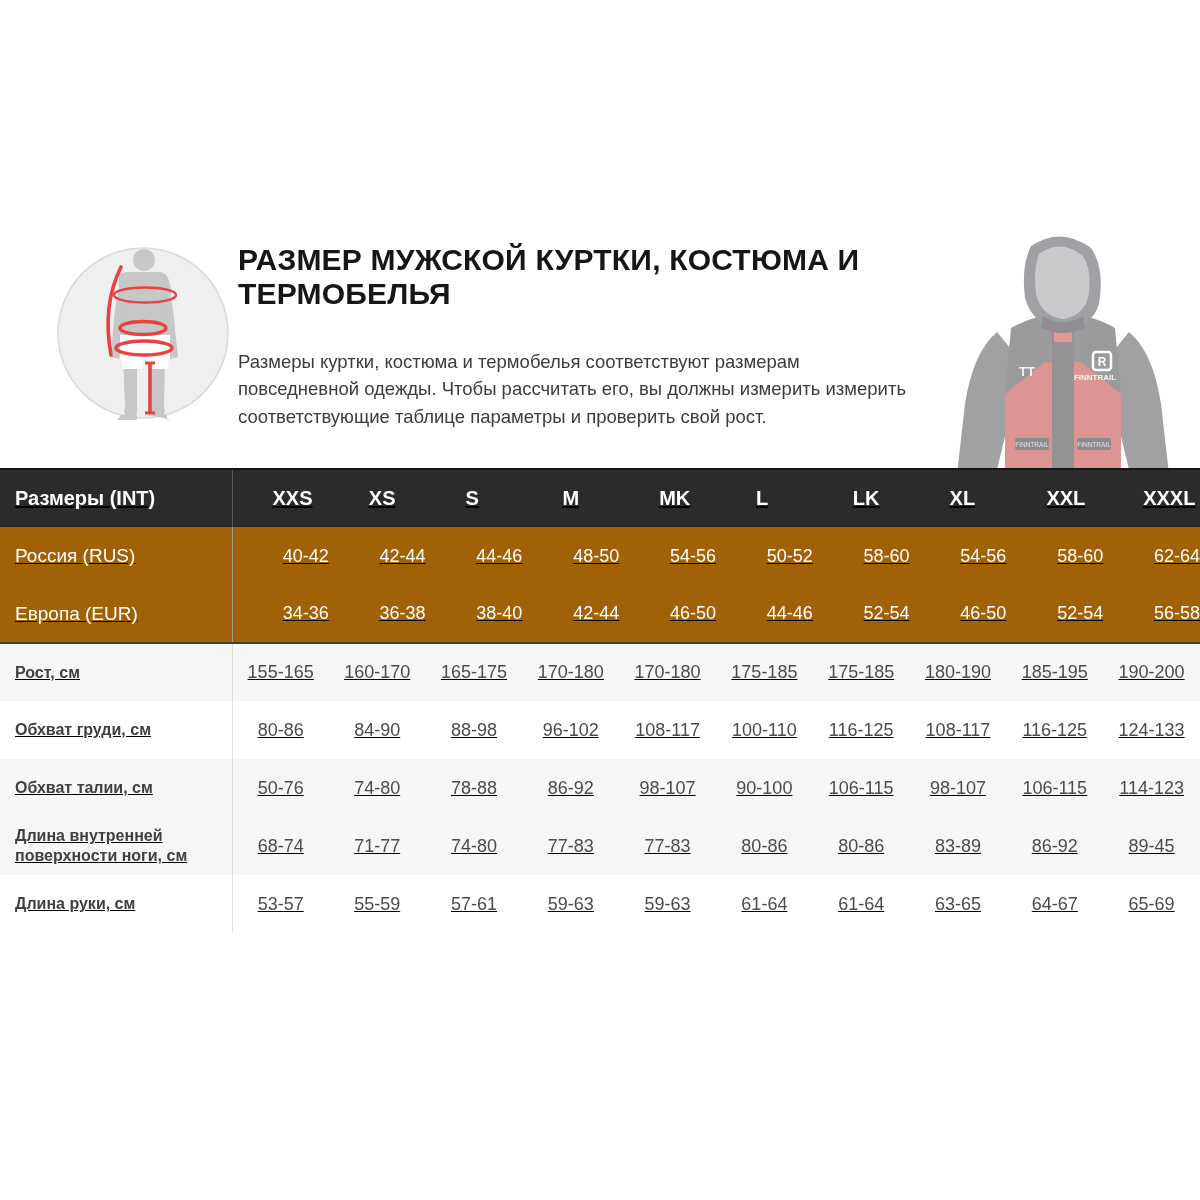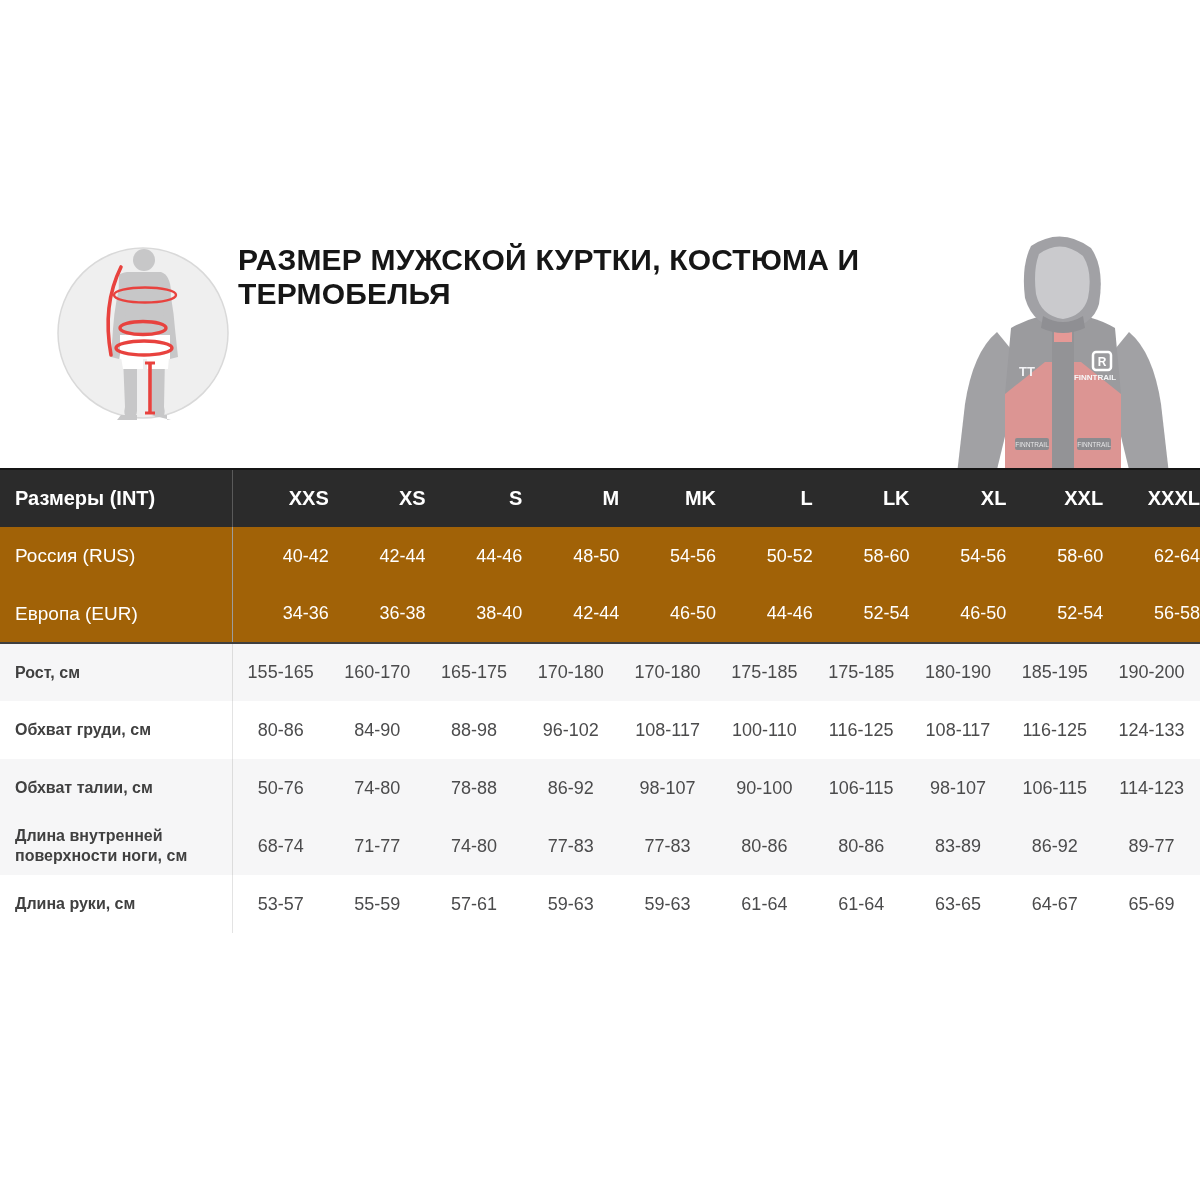--- a/index.html
+++ b/index.html
@@ -22,25 +22,26 @@
   .jacket-wrap{
     position:absolute;left:935px;top:224px;width:256px;height:244px;
     overflow:hidden;pointer-events:none;
   }
   .jacket-wrap svg{opacity:.55;}
   
   table.size-table{
     position:absolute;left:0;top:468px;width:1112px;
     border-collapse:collapse;table-layout:fixed;
     border-top:2px solid #151515;
+    text-decoration:underline;
   }
   table.size-table th,table.size-table td{padding:0;vertical-align:middle;}
   
   tr.row-head{height:58px;background:#2b2b2b;}
-  tr.row-head th{color:#ffffff;font-size:20px;font-weight:700;text-align:right;padding-left:40px;}
+  tr.row-head th{color:#ffffff;font-size:20px;font-weight:700;text-align:left;padding-left:40px;}
   tr.row-head th.corner{
     text-align:left;padding-left:15px;border-right:1px solid #5a5a5a;
   }
   
   tr.row-gray{height:58px;background:#a16207;}
   tr.row-gray th{
     color:#ffffff;font-size:19px;font-weight:400;text-align:left;
     padding-left:15px;border-right:1px solid #9c9c9c;
   }
   tr.row-gray td{color:#ffffff;font-size:18px;text-align:right;font-weight:400;}
@@ -86,20 +87,21 @@
       <ellipse cx="87" cy="109" rx="28" ry="7" stroke-width="3.4"></ellipse>
       <line x1="93" y1="124" x2="93" y2="174" stroke-width="3.6"></line>
       <line x1="88" y1="124" x2="98" y2="124" stroke-width="3"></line>
       <line x1="88" y1="174" x2="98" y2="174" stroke-width="3"></line>
     </g>
   </svg>
 </div>
 
 <div class="intro">
   <h1>РАЗМЕР МУЖСКОЙ КУРТКИ, КОСТЮМА И ТЕРМОБЕЛЬЯ</h1>
+  <p>Размеры куртки, костюма и термобелья соответствуют размерам повседневной одежды. Чтобы рассчитать его, вы должны измерить измерить соответствующие таблице параметры и проверить свой рост.</p>
 </div>
 
 <div class="jacket-wrap">
   <svg width="256" height="300" viewBox="0 0 256 300" xmlns="http://www.w3.org/2000/svg">
 
     <path d="M62 108 Q38 128 30 180 L22 250 L58 262 L74 196 L80 130 Z" fill="#55555b"></path>
     <path d="M194 108 Q218 128 226 180 L234 250 L198 262 L182 196 L176 130 Z" fill="#55555b"></path>
     <path d="M24 244 L58 256 L54 290 L20 282 Z" fill="#8f8f93"></path>
     <path d="M232 244 L198 256 L202 290 L236 282 Z" fill="#8f8f93"></path>
 
@@ -216,21 +218,21 @@
         <th>Длина внутренней поверхности ноги, см</th>
         <td>68-74</td>
         <td>71-77</td>
         <td>74-80</td>
         <td>77-83</td>
         <td>77-83</td>
         <td>80-86</td>
         <td>80-86</td>
         <td>83-89</td>
         <td>86-92</td>
-        <td>89-77</td>
+        <td>89-45</td>
       </tr>
       <tr class="row-white">
         <th>Длина руки, см</th>
         <td>53-57</td>
         <td>55-59</td>
         <td>57-61</td>
         <td>59-63</td>
         <td>59-63</td>
         <td>61-64</td>
         <td>61-64</td>

